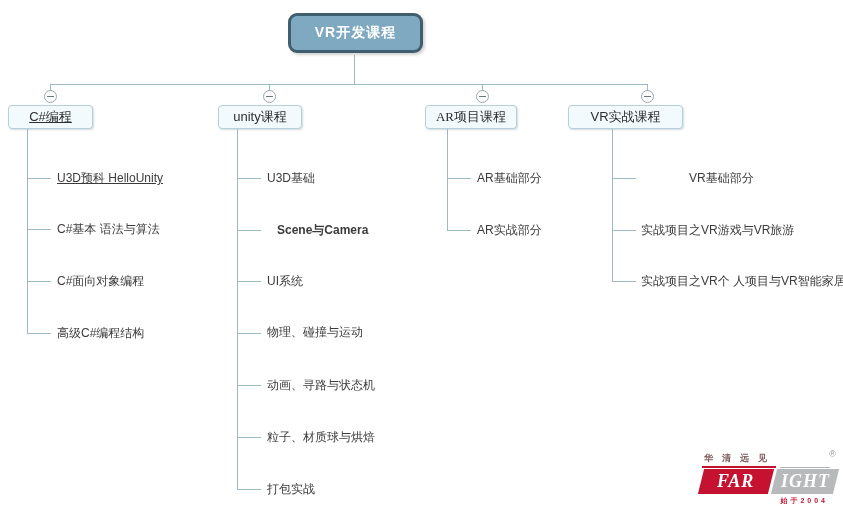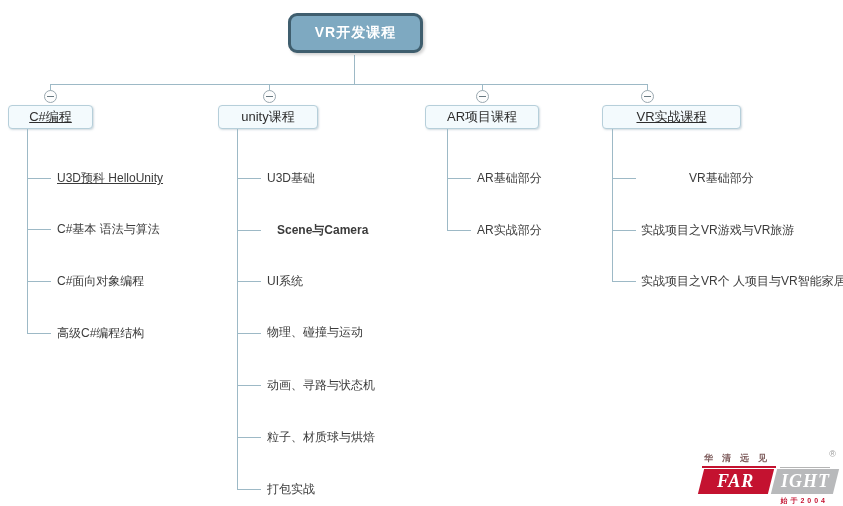--- a/index.html
+++ b/index.html
@@ -99,23 +99,23 @@
   <div class="collapse" style="left:476px;">
       <div class="minus"></div>
     </div>
   <div class="collapse" style="left:641px;">
       <div class="minus"></div>
     </div>
 
   <div class="root-node">VR开发课程</div>
 
   <div class="branch-node" style="left:8px;width:85px;text-decoration:underline;">C#编程</div>
-  <div class="branch-node" style="left:218px;width:100px;">unity课程</div>
-  <div class="branch-node" style="left:425px;width:114px;">AR项目课程</div>
-  <div class="branch-node" style="left:602px;width:139px;text-decoration:underline;">VR实战课程</div>
+  <div class="branch-node" style="left:218px;width:84px;">unity课程</div>
+  <div class="branch-node" style="left:425px;width:92px;font-family:Liberation Serif, serif;">AR项目课程</div>
+  <div class="branch-node" style="left:568px;width:115px;">VR实战课程</div>
 
   <div class="line vline" style="left:27px;top:129px;height:204px;"></div>
   <div class="line hline" style="left:27px;top:178px;width:24px;"></div>
   <div class="line hline" style="left:27px;top:229px;width:24px;"></div>
   <div class="line hline" style="left:27px;top:281px;width:24px;"></div>
   <div class="line hline" style="left:27px;top:333px;width:24px;"></div>
   <div class="leaf" style="left:57px;top:169px;text-decoration:underline;">U3D预科 HelloUnity</div>
   <div class="leaf" style="left:57px;top:220px;">C#基本 语法与算法</div>
   <div class="leaf" style="left:57px;top:272px;">C#面向对象编程</div>
   <div class="leaf" style="left:57px;top:324px;">高级C#编程结构</div>

